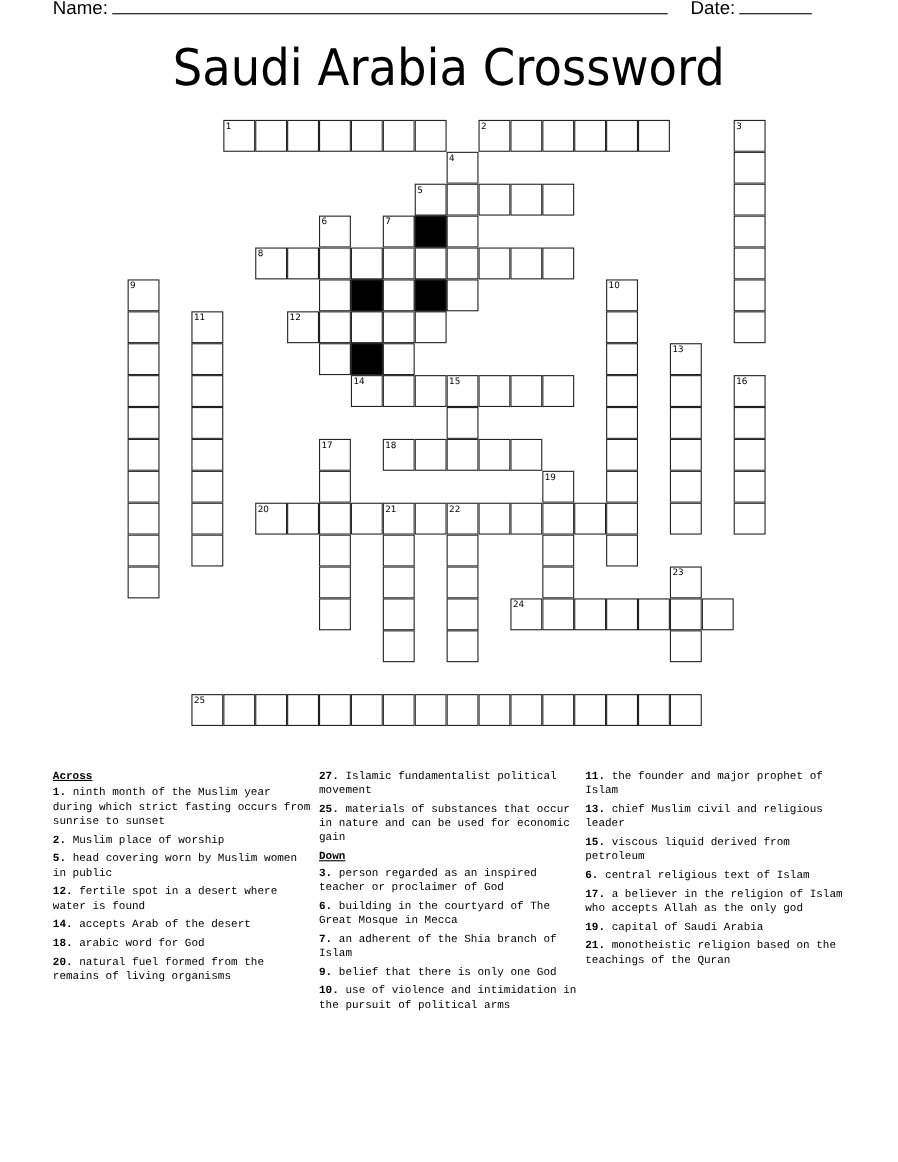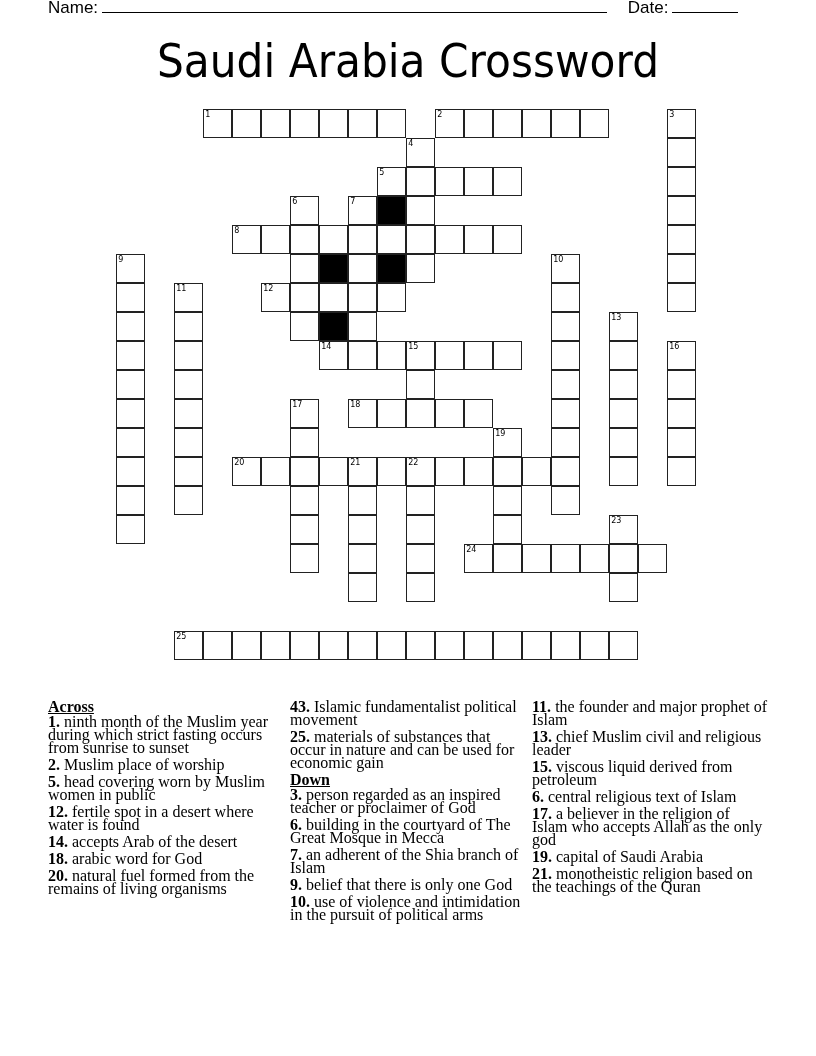--- a/index.html
+++ b/index.html
@@ -5,21 +5,21 @@
   html, body { margin: 0; padding: 0; background: #ffffff; }
   body { width: 816px; height: 1056px; position: relative; overflow: hidden; font-family: "DejaVu Sans", sans-serif; color: #000; }
   .header-line { position: absolute; top: -4px; left: 48px; width: 700px; font-family: "Liberation Sans", sans-serif; font-size: 17px; white-space: nowrap; }
   .header-line .lbl { display: inline-block; }
   .header-line .blank { display: inline-block; border-bottom: 1px solid #000; height: 16px; vertical-align: baseline; margin-left: 4px; }
   .title { position: absolute; top: 34px; left: 0; width: 816px; text-align: center; font-family: "DejaVu Sans", sans-serif; font-size: 46px; letter-spacing: 0px; transform: scaleX(0.92); }
   .grid { position: absolute; left: 0; top: 0; width: 816px; height: 680px; }
   .cell { position: absolute; width: 29px; height: 29px; box-sizing: border-box; border: 1.5px solid #222; background: #fff; margin-left: -0.75px; margin-top: -0.75px; }
   .cell.black { background: #000; }
   .cell .num { position: absolute; left: 1px; top: 0px; font-family: "DejaVu Sans", sans-serif; font-size: 8px; line-height: 9px; color: #000; }
-  .clues { position: absolute; top: 700px; font-family: Liberation Serif, serif; font-size: 16px; line-height: 13px; }
+  .clues { position: absolute; top: 700px; font-family: Liberation Mono, monospace; font-size: 10px; line-height: 13px; }
   .clues .head { text-decoration: underline; font-weight: bold; margin-bottom: 2px; }
   .clues .clue { margin-bottom: 4px; }
   .clues .clue b { font-weight: bold; }
   .col1 { left: 48px; width: 236px; }
   .col2 { left: 290px; width: 236px; }
   .col3 { left: 532px; width: 236px; }
 </style>
 </head>
 <body>
 
@@ -244,21 +244,21 @@
   <div class="clue"><b>1.</b> <span>ninth month of the Muslim year during which strict fasting occurs from sunrise to sunset</span></div>
   <div class="clue"><b>2.</b> <span>Muslim place of worship</span></div>
   <div class="clue"><b>5.</b> <span>head covering worn by Muslim women in public</span></div>
   <div class="clue"><b>12.</b> <span>fertile spot in a desert where water is found</span></div>
   <div class="clue"><b>14.</b> <span>accepts Arab of the desert</span></div>
   <div class="clue"><b>18.</b> <span>arabic word for God</span></div>
   <div class="clue"><b>20.</b> <span>natural fuel formed from the remains of living organisms</span></div>
 </div>
 
 <div class="clues col2">
-  <div class="clue"><b>43.</b> <span>Islamic fundamentalist political movement</span></div>
+  <div class="clue"><b>27.</b> <span>Islamic fundamentalist political movement</span></div>
   <div class="clue"><b>25.</b> <span>materials of substances that occur in nature and can be used for economic gain</span></div>
   <div class="head">Down</div>
   <div class="clue"><b>3.</b> <span>person regarded as an inspired teacher or proclaimer of God</span></div>
   <div class="clue"><b>6.</b> <span>building in the courtyard of The Great Mosque in Mecca</span></div>
   <div class="clue"><b>7.</b> <span>an adherent of the Shia branch of Islam</span></div>
   <div class="clue"><b>9.</b> <span>belief that there is only one God</span></div>
   <div class="clue"><b>10.</b> <span>use of violence and intimidation in the pursuit of political arms</span></div>
 </div>
 
 <div class="clues col3">

